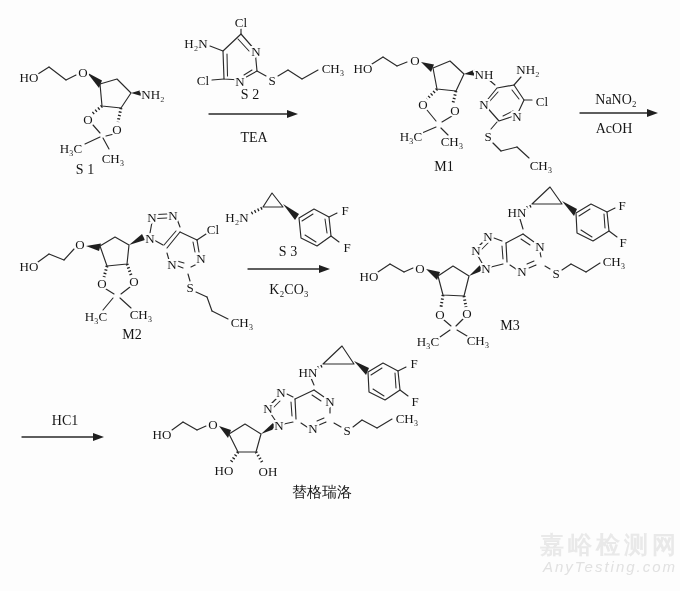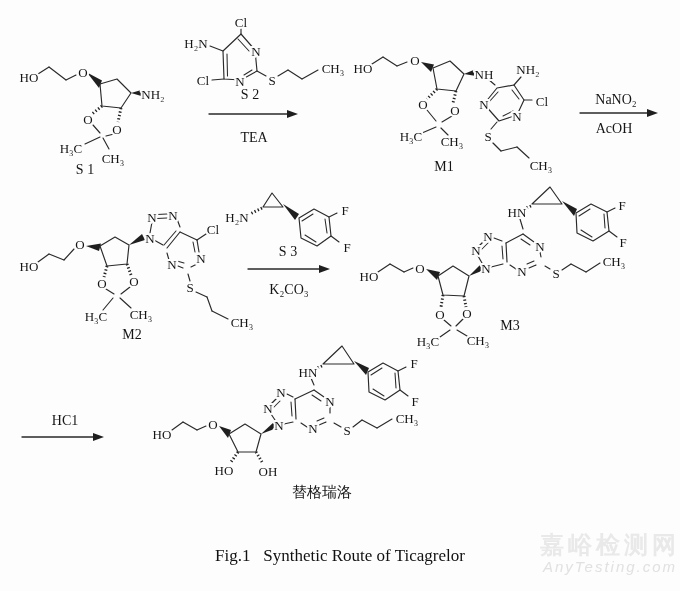--- a/index.html
+++ b/index.html
@@ -331,20 +331,19 @@
     <text x="414" y="363">F</text>
     <text x="415" y="401">F</text>
     <text x="347" y="430">S</text>
     <text x="407" y="418">CH₃</text>
     <text x="224" y="470">HO</text>
     <text x="268" y="471">OH</text>
     <text x="322" y="492" class="big">替格瑞洛</text>
   </g>
 </svg>
 
-<div class="cap-en">Fig.1   Synthetic Route of Ticagrelor</div>
 
 <div class="wm">
   <div class="wm1">嘉峪检测网</div>
   <div class="wm2">AnyTesting.com</div>
 </div>
 
 </div>
 
 </body></html>

